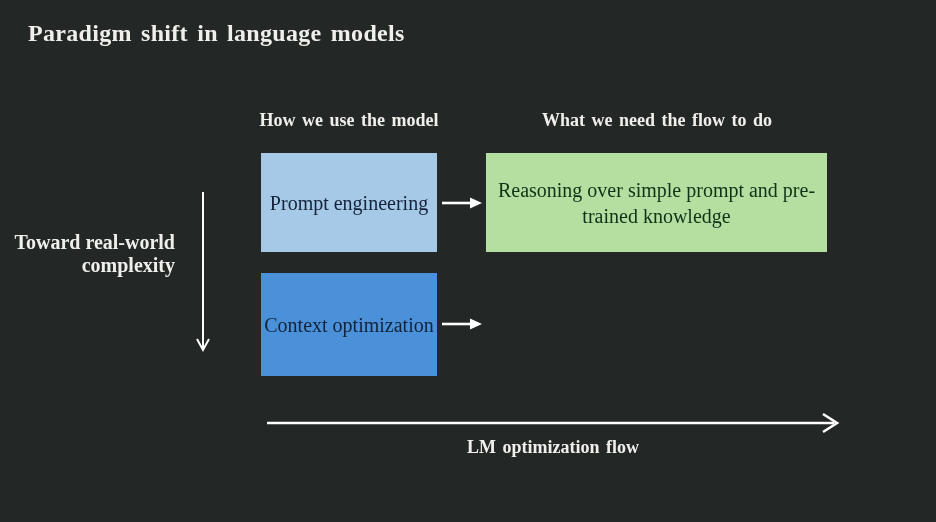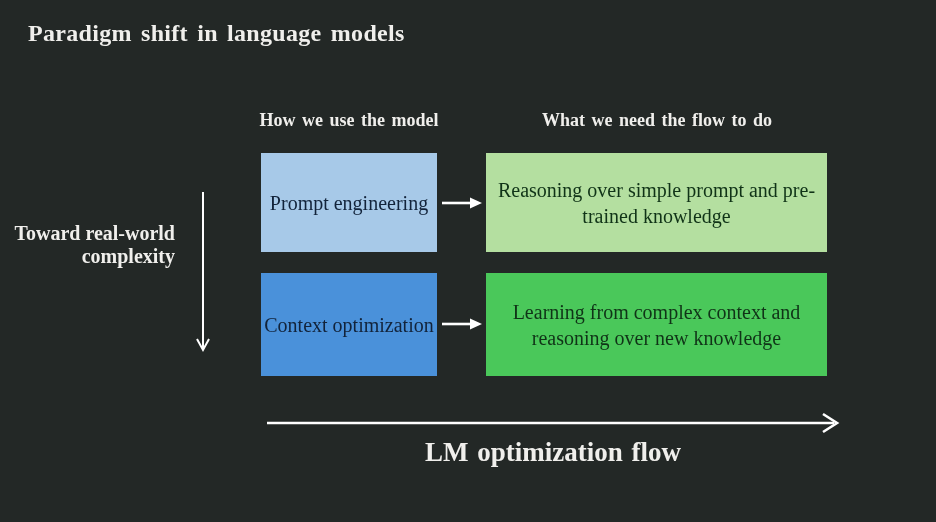--- a/index.html
+++ b/index.html
@@ -56,35 +56,35 @@
   .box.prompt    { background: var(--prompt-box, #a7c9e8); }
   .box.context   { background: var(--context-box, #4a91da); }
   .box.reasoning { background: var(--reasoning-box, #b4dfa0); }
   .box.learning  { background: var(--learning-box, #4ac85a); }
   .arrow-svg { position: absolute; display: block; }
   .arrow-stroke { stroke: var(--arrow, #ffffff); }
   .arrow-fill   { fill: var(--arrow, #ffffff); }
   .left-axis-label {
     position: absolute;
     left: 5px;
-    top: 222px;
+    top: 231px;
     width: 170px;
     text-align: right;
     font-size: 20px;
     font-weight: 600;
     line-height: 23px;
     color: var(--heading-text, #f0efec);
   }
   .bottom-axis-label {
     position: absolute;
     left: 268px;
     top: 437px;
     width: 570px;
     text-align: center;
-    font-size: 27px;
+    font-size: 18px;
     font-weight: 600;
     word-spacing: 2px;
     color: var(--heading-text, #f0efec);
   }
 </style>
 </head>
 <body>
 
 <div class="canvas">
 
@@ -98,21 +98,20 @@
     <line class="arrow-stroke" x1="1" y1="9" x2="30" y2="9" stroke-width="2.6"></line>
     <polygon class="arrow-fill" points="29,3.5 41,9 29,14.5"></polygon>
   </svg>
   <div class="box need reasoning row1">Reasoning over simple prompt and pre-trained knowledge</div>
 
   <div class="box method context row2">Context optimization</div>
   <svg class="arrow-svg" style="left:441px; top:315px;" width="42" height="18" viewBox="0 0 42 18">
     <line class="arrow-stroke" x1="1" y1="9" x2="30" y2="9" stroke-width="2.6"></line>
     <polygon class="arrow-fill" points="29,3.5 41,9 29,14.5"></polygon>
   </svg>
-  <div class="box need learning row2">Learning from complex context and reasoning over new knowledge</div>
 
   <div class="left-axis-label">Toward real-world complexity</div>
   <svg class="arrow-svg" style="left:195px; top:191px;" width="16" height="162" viewBox="0 0 16 162">
     <line class="arrow-stroke" x1="8" y1="1" x2="8" y2="158" stroke-width="2"></line>
     <polyline class="arrow-stroke" points="2,148 8,159 14,148" fill="none" stroke-width="2"></polyline>
   </svg>
 
   <svg class="arrow-svg" style="left:266px; top:411px;" width="576" height="24" viewBox="0 0 576 24">
     <line class="arrow-stroke" x1="1" y1="12" x2="568" y2="12" stroke-width="2.6"></line>
     <polyline class="arrow-stroke" points="557,3 571,12 557,21" fill="none" stroke-width="2.6"></polyline>

